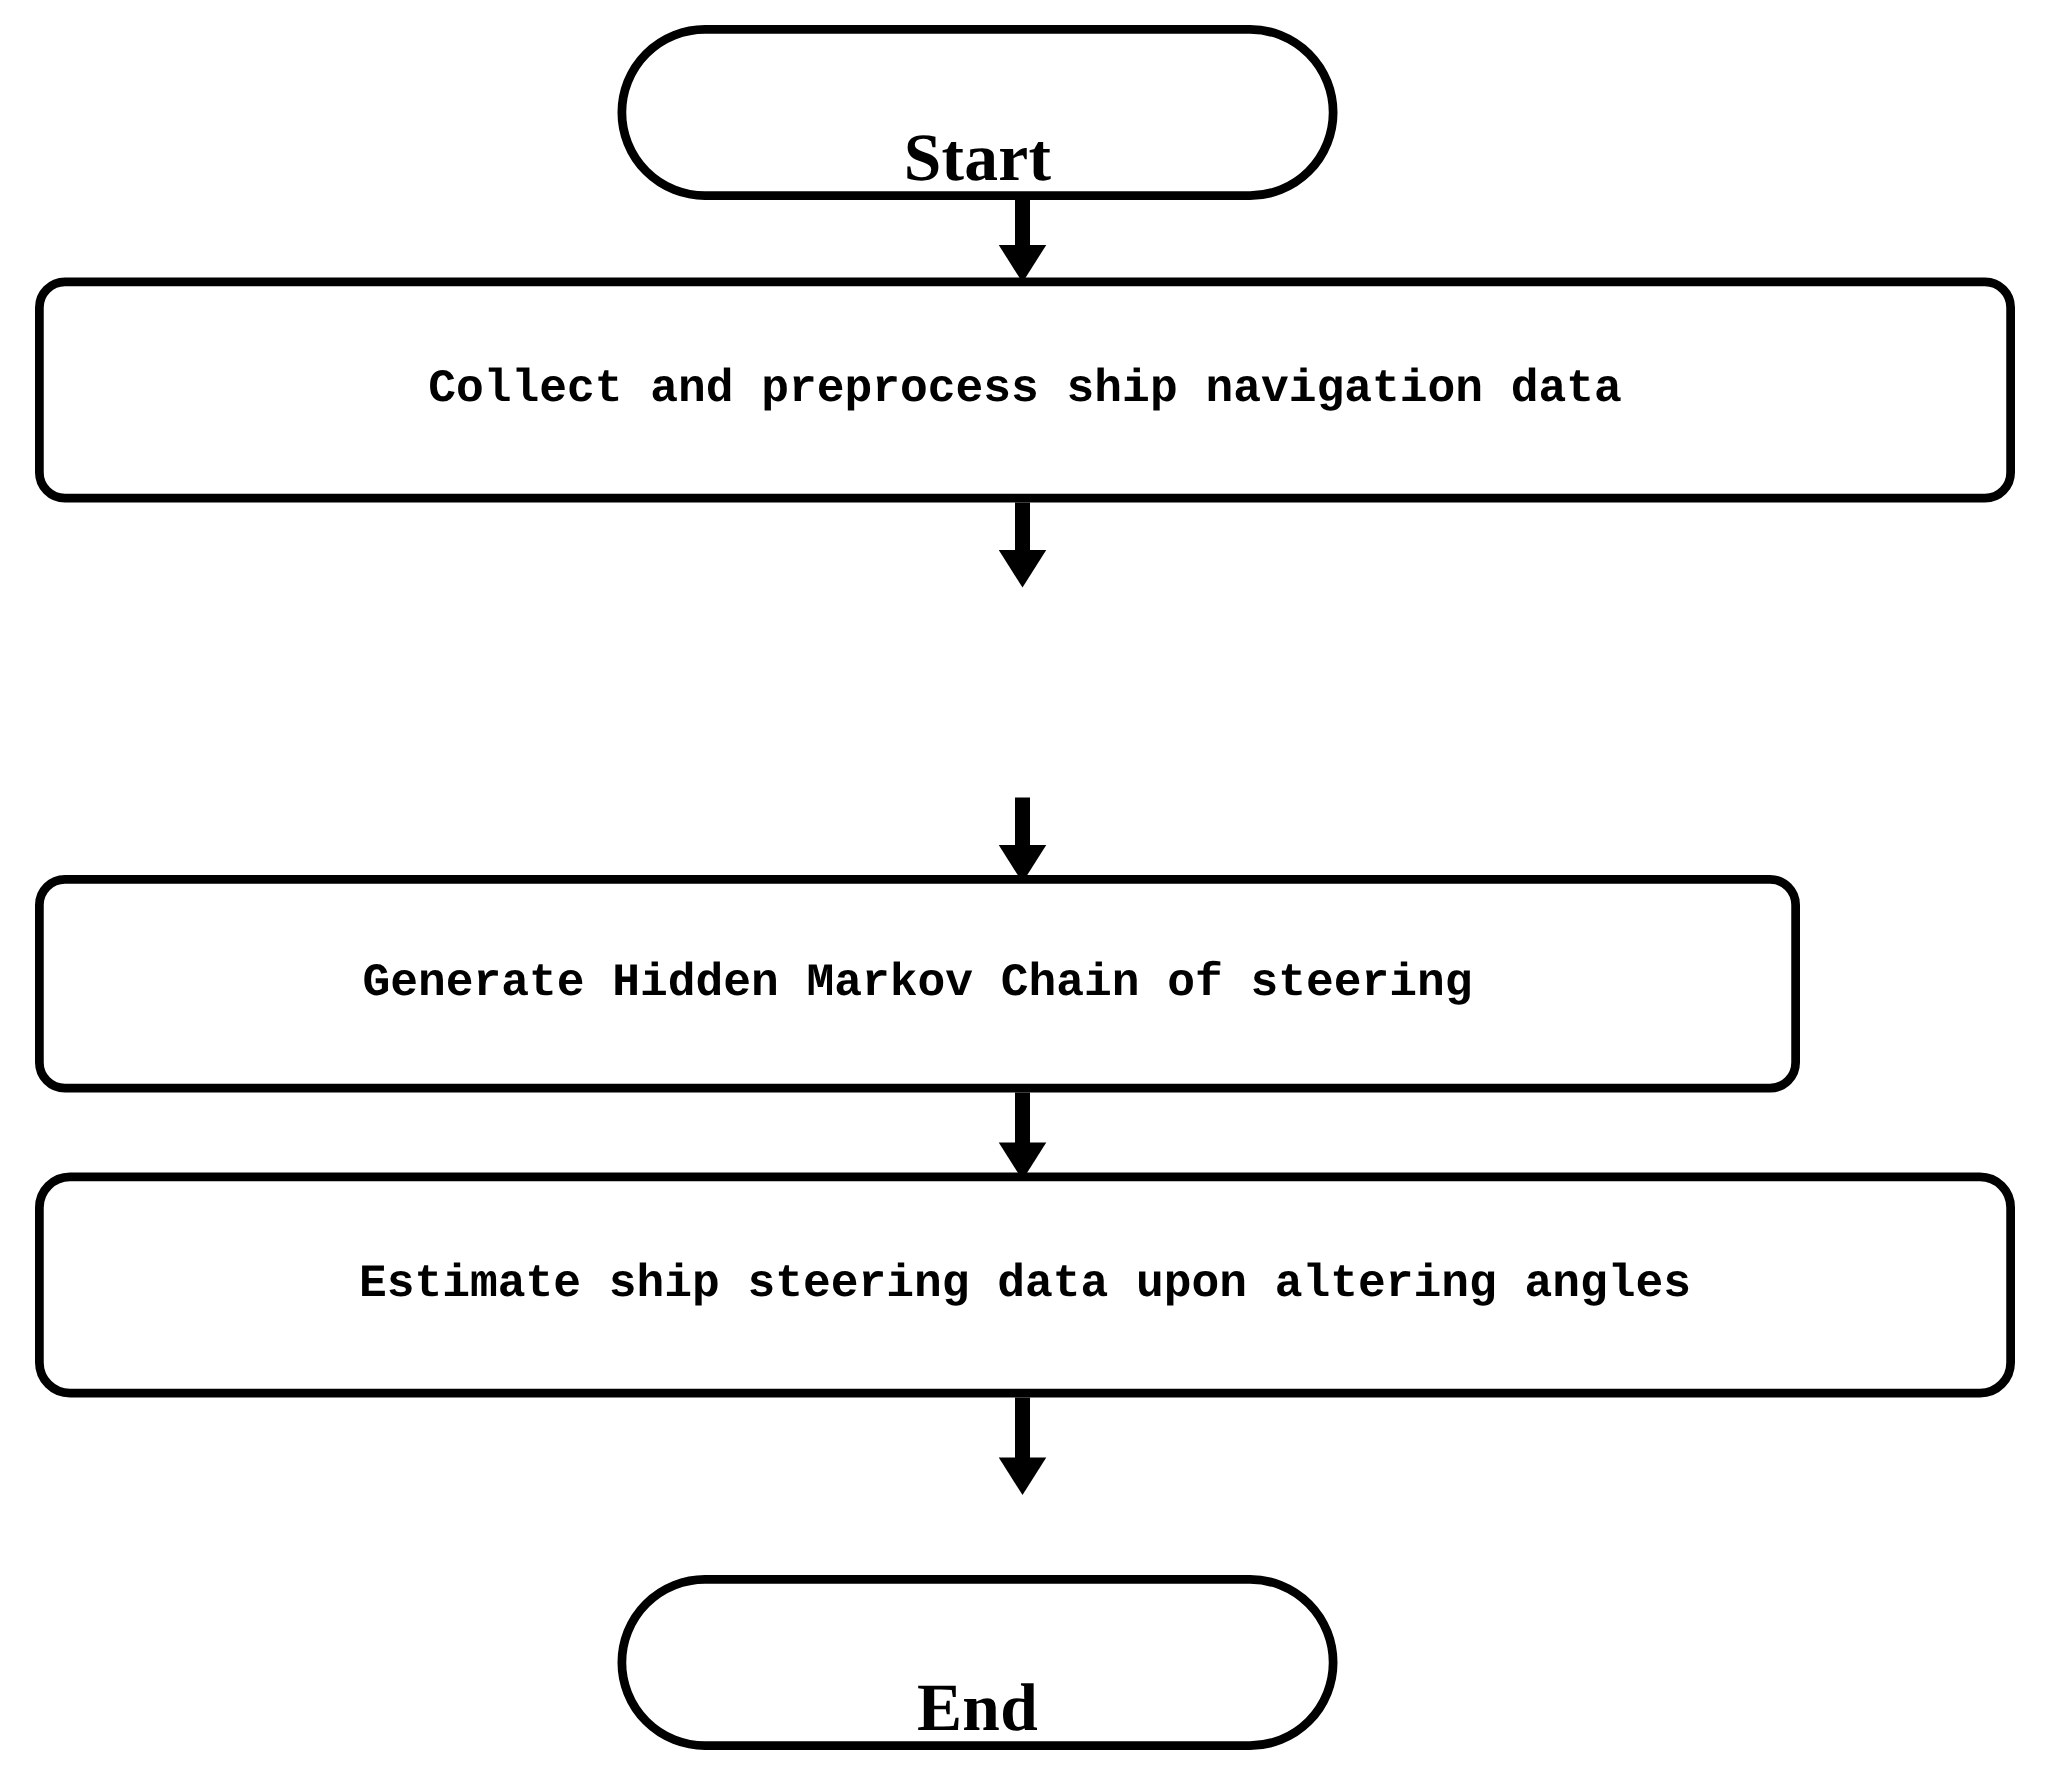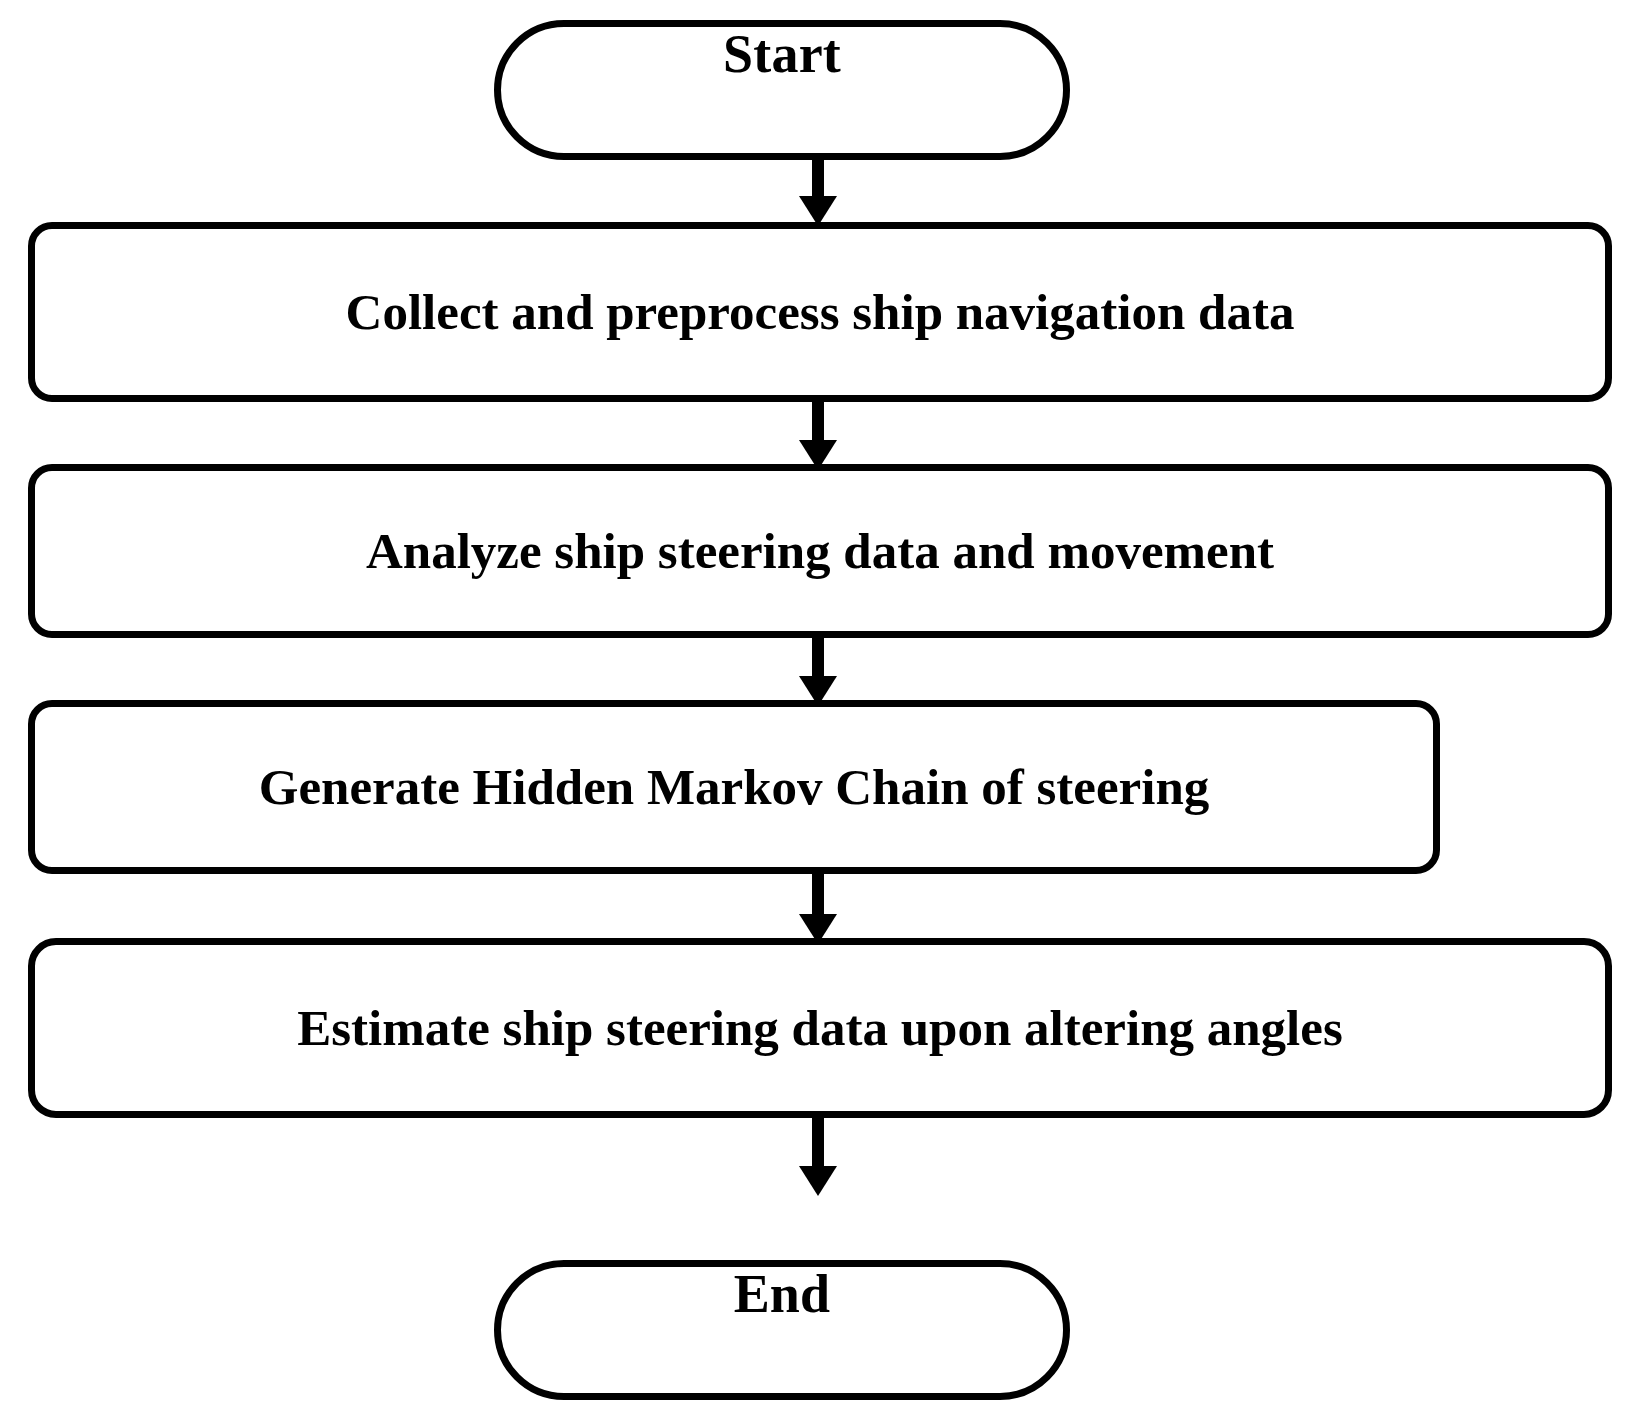--- a/index.html
+++ b/index.html
@@ -22,21 +22,21 @@
   }
 
   
   .node-terminator {
     position: absolute;
     box-sizing: border-box;
     background: #ffffff;
     border: 7px solid #000000;
     border-radius: 70px;
     display: flex;
-    align-items: flex-start;
+    align-items: flex-end;
     justify-content: center;
   }
   .node-terminator .node-label {
     font-size: 54px;
     font-weight: bold;
     color: #000000;
     line-height: 1;
     letter-spacing: 0.2px;
     white-space: nowrap;
   }
@@ -46,25 +46,26 @@
     position: absolute;
     box-sizing: border-box;
     background: #ffffff;
     border: 7px solid #000000;
     border-radius: 24px;
     display: flex;
     align-items: center;
     justify-content: center;
   }
   .node-process .node-label {
-    font-size: 51px;
+    font-size: 37px;
     font-weight: bold;
     color: #000000;
     line-height: 1;
     white-space: nowrap;
+    font-family: Liberation Mono, monospace;
   }
 
   
   .connector {
     position: absolute;
     width: 0;
     height: 0;
   }
   .connector .shaft {
     position: absolute;
@@ -99,23 +100,20 @@
 
   <div class="node-process" style="left:28px; top:222px; width:1584px; height:180px;">
     <span class="node-label">Collect and preprocess ship navigation data</span>
   </div>
 
   <div class="connector" style="left:818px; top:402px;">
     <div class="shaft" style="height:42px;"></div>
     <div class="head" style="top:38px;"></div>
   </div>
 
-  <div class="node-process" style="left:28px; top:464px; width:1584px; height:174px;">
-    <span class="node-label">Analyze ship steering data and movement</span>
-  </div>
 
   <div class="connector" style="left:818px; top:638px;">
     <div class="shaft" style="height:42px;"></div>
     <div class="head" style="top:38px;"></div>
   </div>
 
   <div class="node-process" style="left:28px; top:700px; width:1412px; height:174px;">
     <span class="node-label">Generate Hidden Markov Chain of steering</span>
   </div>
 

